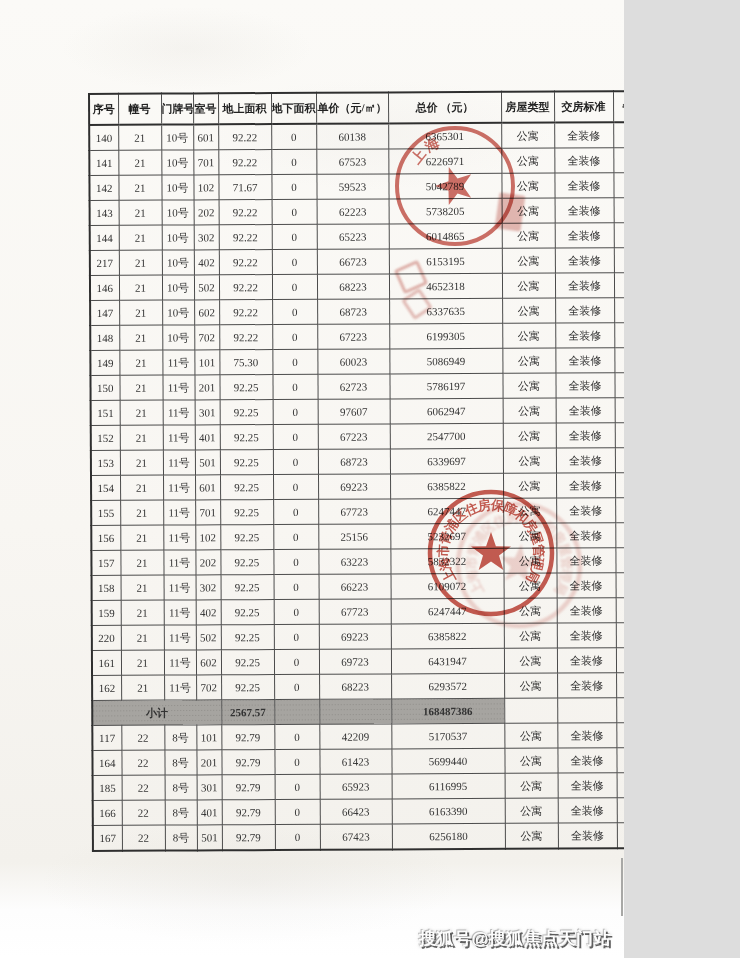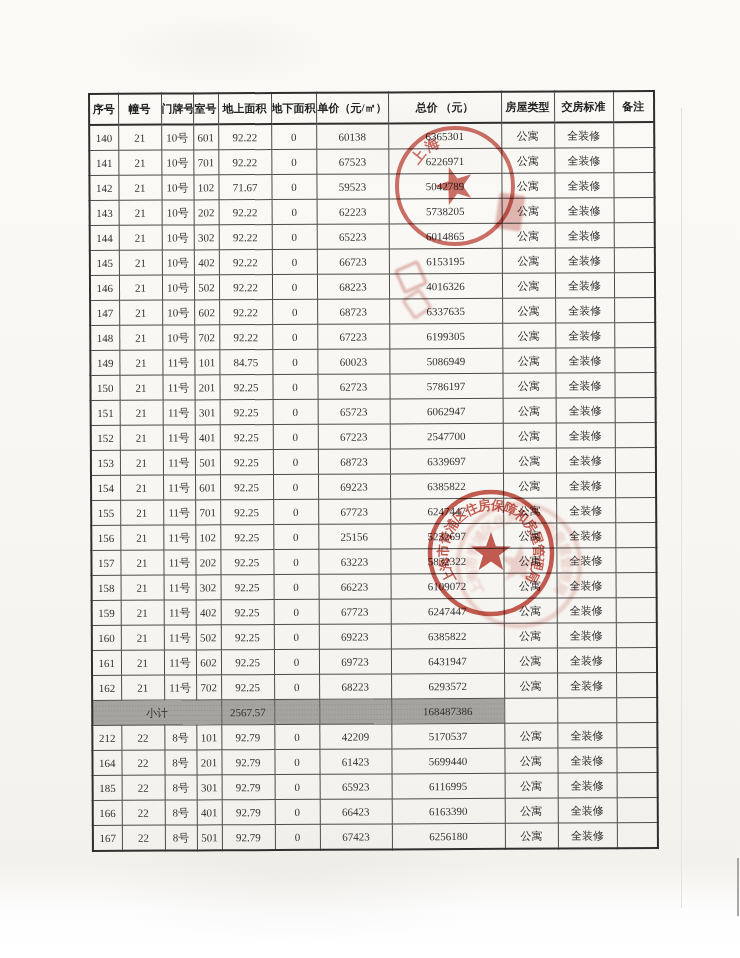--- a/index.html
+++ b/index.html
@@ -1,17 +1,17 @@
 <!DOCTYPE html>
 <html><head>
 <meta charset="utf-8">
 <style>
   html,body{margin:0;padding:0;background:#ddd;}
   .page{
-    position:relative;width:740px;height:958px;overflow:hidden;
+    position:relative;width:624px;height:958px;overflow:hidden;
     background:linear-gradient(180deg,#fbfaf7 0%,#f8f6f2 55%,#f3f1ec 90%,#fdfdfd 95%,#ffffff 100%);
     font-family:"Liberation Serif","DejaVu Serif",serif;color:#2e2e2e;
   }
   .page::before{ 
     content:"";position:absolute;inset:0;pointer-events:none;
     background:
       radial-gradient(180px 60px at 30% 5%,rgba(190,185,175,.10),transparent 70%),
       radial-gradient(260px 80px at 60% 14%,rgba(190,185,175,.08),transparent 70%),
       radial-gradient(300px 90px at 40% 92%,rgba(180,175,165,.10),transparent 70%);
   }
@@ -24,21 +24,21 @@
     border:1px solid #4c4c4c;padding:0;text-align:center;vertical-align:middle;
     font-size:11px;line-height:1.1;overflow:hidden;white-space:nowrap;color:#333;
   }
   table.price{border:2px solid #2f2f2f;}
   table.price thead th{height:29px;font-weight:bold;font-size:11px;color:#222;border-bottom:2px solid #2f2f2f;}
   table.price tbody td{height:24px;}
   td.sub{
     background-color:#a6a4a0;
     background-image:radial-gradient(rgba(90,88,84,.55) 11%,transparent 12%),radial-gradient(rgba(120,118,114,.5) 9%,transparent 10%);
     background-size:5px 4px,3px 5px;background-position:0 0,2px 2px;
-    font-weight:normal;color:#151515;
+    font-weight:bold;color:#151515;
   }
   .seal{position:absolute;mix-blend-mode:multiply;pointer-events:none;}
   .frag{position:absolute;mix-blend-mode:multiply;pointer-events:none;}
   .frag-a{left:497px;top:194px;width:26px;height:36px;background:rgba(178,52,40,.34);
           filter:blur(1px);transform:rotate(8deg);border-radius:2px;}
   .frag-b{left:398px;top:264px;width:20px;height:20px;border:3px solid rgba(178,52,40,.38);
           filter:blur(1px);transform:rotate(-24deg);border-radius:3px;}
   .frag-c{left:406px;top:292px;width:16px;height:18px;border:3px solid rgba(178,52,40,.32);
           filter:blur(1.2px);transform:rotate(-34deg);border-radius:3px;}
   .watermark{
@@ -145,41 +145,41 @@
             <td>302</td>
             <td>92.22</td>
             <td>0</td>
             <td>65223</td>
             <td>6014865</td>
             <td>公寓</td>
             <td>全装修</td>
             <td></td>
           </tr>
           <tr>
-            <td>145</td>
+            <td>217</td>
             <td>21</td>
             <td>10号</td>
             <td>402</td>
             <td>92.22</td>
             <td>0</td>
             <td>66723</td>
             <td>6153195</td>
             <td>公寓</td>
             <td>全装修</td>
             <td></td>
           </tr>
           <tr>
             <td>146</td>
             <td>21</td>
             <td>10号</td>
             <td>502</td>
             <td>92.22</td>
             <td>0</td>
             <td>68223</td>
-            <td>4016326</td>
+            <td>4652318</td>
             <td>公寓</td>
             <td>全装修</td>
             <td></td>
           </tr>
           <tr>
             <td>147</td>
             <td>21</td>
             <td>10号</td>
             <td>602</td>
             <td>92.22</td>
@@ -201,21 +201,21 @@
             <td>6199305</td>
             <td>公寓</td>
             <td>全装修</td>
             <td></td>
           </tr>
           <tr>
             <td>149</td>
             <td>21</td>
             <td>11号</td>
             <td>101</td>
-            <td>84.75</td>
+            <td>75.30</td>
             <td>0</td>
             <td>60023</td>
             <td>5086949</td>
             <td>公寓</td>
             <td>全装修</td>
             <td></td>
           </tr>
           <tr>
             <td>150</td>
             <td>21</td>
@@ -229,21 +229,21 @@
             <td>全装修</td>
             <td></td>
           </tr>
           <tr>
             <td>151</td>
             <td>21</td>
             <td>11号</td>
             <td>301</td>
             <td>92.25</td>
             <td>0</td>
-            <td>65723</td>
+            <td>97607</td>
             <td>6062947</td>
             <td>公寓</td>
             <td>全装修</td>
             <td></td>
           </tr>
           <tr>
             <td>152</td>
             <td>21</td>
             <td>11号</td>
             <td>401</td>
@@ -340,21 +340,21 @@
             <td>402</td>
             <td>92.25</td>
             <td>0</td>
             <td>67723</td>
             <td>6247447</td>
             <td>公寓</td>
             <td>全装修</td>
             <td></td>
           </tr>
           <tr>
-            <td>160</td>
+            <td>220</td>
             <td>21</td>
             <td>11号</td>
             <td>502</td>
             <td>92.25</td>
             <td>0</td>
             <td>69223</td>
             <td>6385822</td>
             <td>公寓</td>
             <td>全装修</td>
             <td></td>
@@ -389,21 +389,21 @@
             <td colspan="4" class="sub">小计</td>
             <td class="sub">2567.57</td>
             <td class="sub"></td>
             <td class="sub"></td>
             <td class="sub">168487386</td>
             <td></td>
             <td></td>
             <td></td>
           </tr>
           <tr>
-            <td>212</td>
+            <td>117</td>
             <td>22</td>
             <td>8号</td>
             <td>101</td>
             <td>92.79</td>
             <td>0</td>
             <td>42209</td>
             <td>5170537</td>
             <td>公寓</td>
             <td>全装修</td>
             <td></td>
@@ -461,20 +461,21 @@
             <td></td>
           </tr>
         </tbody>
     </table>
   </div>
 
   <div class="frag frag-a"></div>
   <div class="frag frag-b"></div>
   <div class="frag frag-c"></div>
 
+  <div class="watermark">搜狐号@搜狐焦点天门站</div>
 <svg width="148" height="148" viewBox="0 0 148 148" class="seal" style="left: 381px; top: 112px; opacity: 0.72; filter: blur(0.6px);">
       <circle cx="74" cy="74" r="58" fill="none" stroke="#bb3a2e" stroke-width="4"></circle>
       <path d="M67.8,55.0L76.5,66.4L90.2,62.2L82.0,74.0L90.2,85.8L76.5,81.6L67.8,93.0L67.5,78.7L54.0,74.0L67.5,69.3Z" fill="#bb3a2e"></path>
       <text x="37.5" y="44.4" fill="#bb3a2e" font-size="14" font-weight="bold" text-anchor="middle" dominant-baseline="central" transform="rotate(-51.0 37.5 44.4)">上</text>
       <text x="51.2" y="32.9" fill="#bb3a2e" font-size="14" font-weight="bold" text-anchor="middle" dominant-baseline="central" transform="rotate(-29.0 51.2 32.9)">海</text>
     </svg>
     <svg width="154" height="154" viewBox="0 0 154 154" class="seal" style="left: 414px; top: 476px; opacity: 0.82; filter: blur(0.4px);">
       <circle cx="77" cy="77" r="61" fill="none" stroke="#bb3a2e" stroke-width="4.5"></circle>
       <path d="M77.0,56.0L81.9,70.2L97.0,70.5L85.0,79.6L89.3,94.0L77.0,85.4L64.7,94.0L69.0,79.6L57.0,70.5L72.1,70.2Z" fill="#bb3a2e"></path>
       <text x="35.0" y="100.3" fill="#bb3a2e" font-size="13" font-weight="bold" text-anchor="middle" dominant-baseline="central" transform="rotate(-119.0 35.0 100.3)">上</text>

